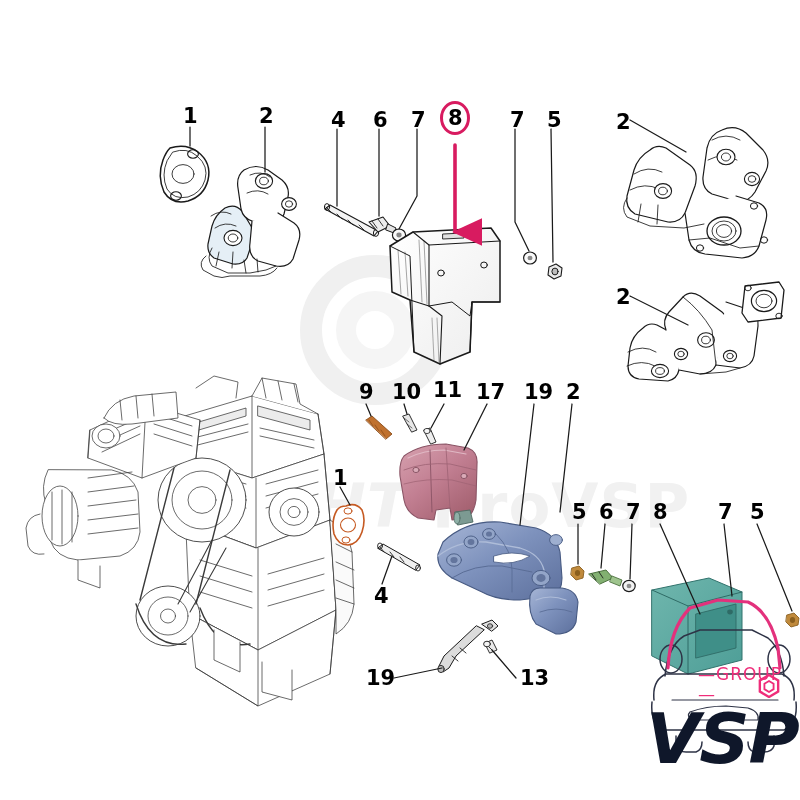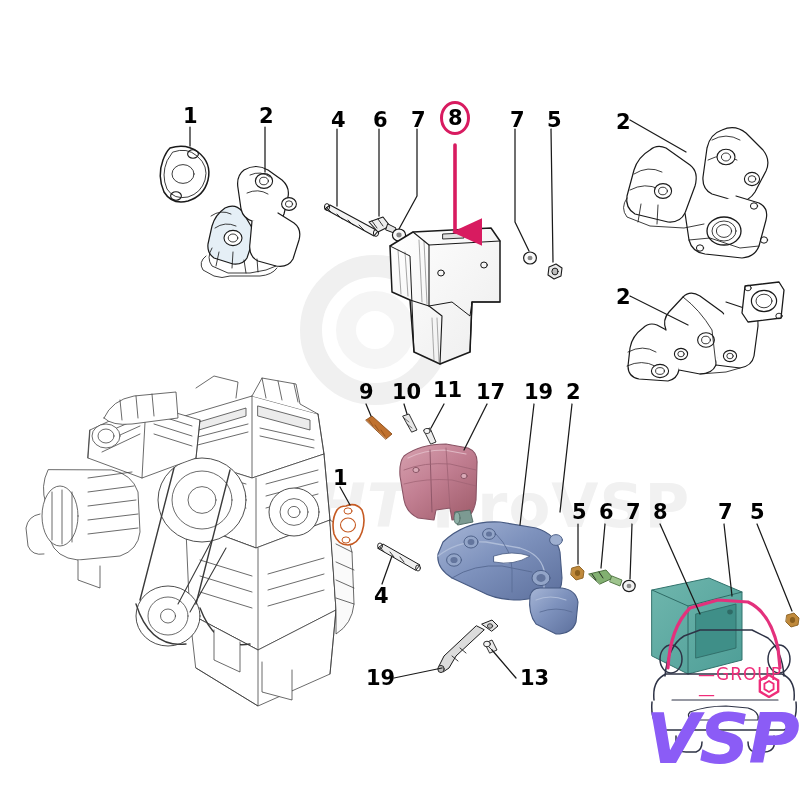--- a/index.html
+++ b/index.html
@@ -37,21 +37,21 @@
 
   
   svg.ov{position:absolute;left:0;top:0;width:800px;height:800px;pointer-events:none;}
 
   
   .logo{position:absolute;left:612px;top:660px;width:180px;height:128px;}
   .logo .pro{position:absolute;left:18px;top:0px;font-size:62px;font-weight:bold;
        font-style:italic;color:#3c3a50;font-family:"DejaVu Sans", sans-serif;
        letter-spacing:-2px;line-height:1;}
   .logo .vsp{position:absolute;left:34px;top:44px;font-size:70px;font-weight:bold;
-       font-style:italic;color:#8b5cf6;font-family:"DejaVu Sans", sans-serif;
+       font-style:italic;color:#0f172a;font-family:"DejaVu Sans", sans-serif;
        letter-spacing:-1px;line-height:1;}
   .logo .grp{position:absolute;left:86px;top:4px;font-size:17px;font-weight:normal;
        color:#ef2d7a;font-family:"DejaVu Sans", sans-serif;letter-spacing:1px;}
   .logo .hexnut{position:absolute;left:146px;top:14px;width:22px;height:24px;}
 </style>
 </head>
 <body>
 
 <div id="stage">
 

